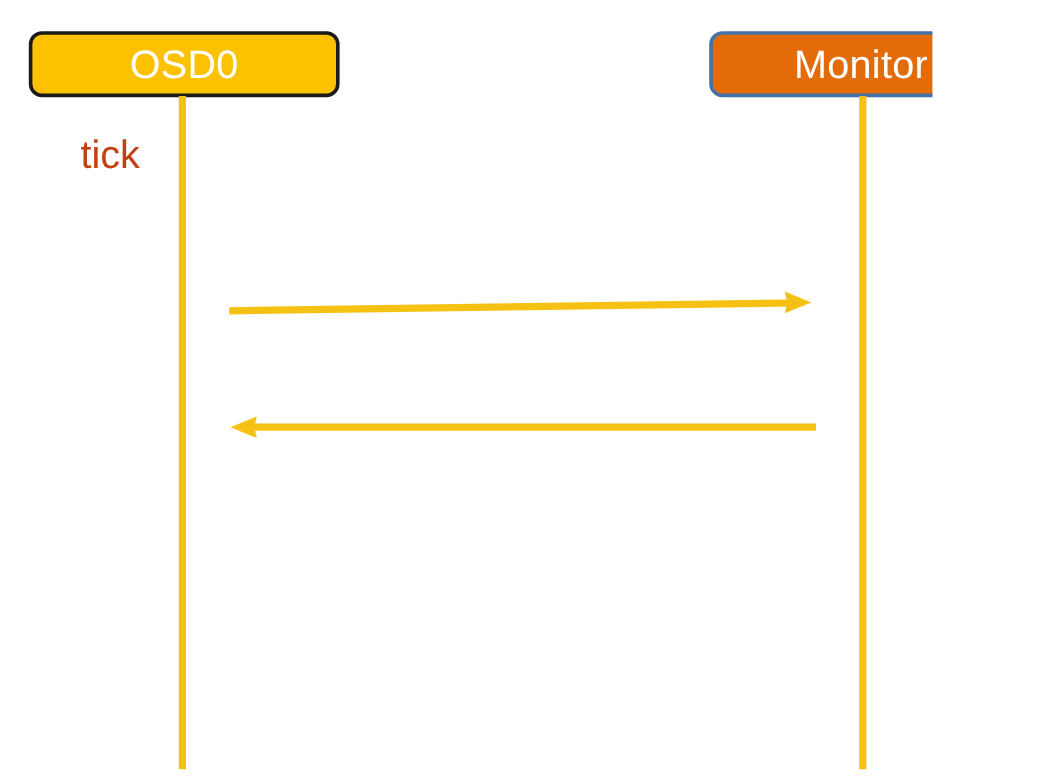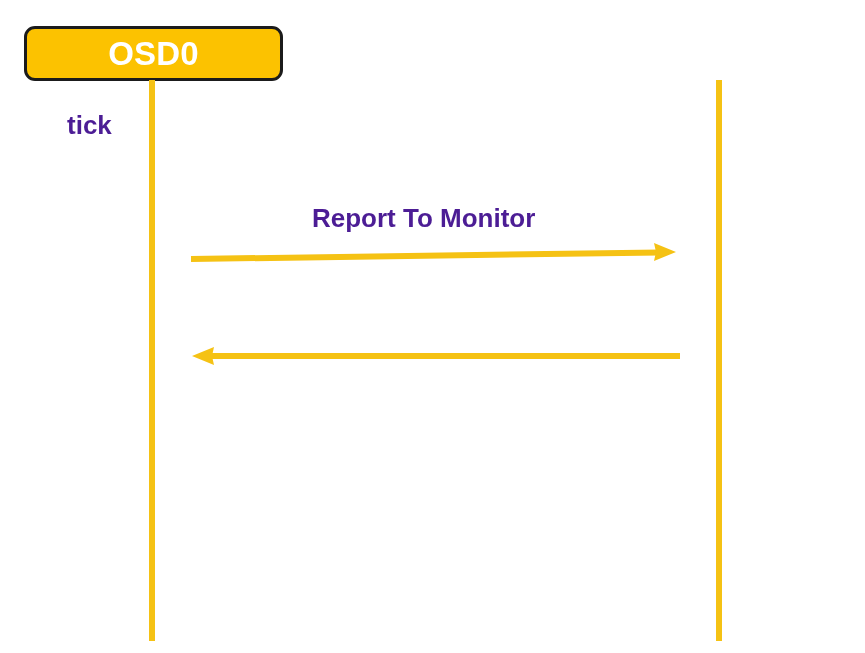--- a/index.html
+++ b/index.html
@@ -9,21 +9,20 @@
   }
   body {
     font-family: "Liberation Sans", sans-serif;
   }
   #canvas {
     position: relative;
     width: 777px;
     height: 653px;
     background: #ffffff;
     overflow: hidden;
-    font-weight: bold;
   }
 
   
   .participant {
     position: absolute;
     display: flex;
     align-items: center;
     justify-content: center;
     box-sizing: border-box;
     border-radius: 11px;
@@ -69,54 +68,56 @@
     left: 0;
     top: 0;
     width: 865px;
     height: 653px;
     pointer-events: none;
   }
 
   
   .label {
     position: absolute;
-    font-size: 26px;
+    font-size: 33px;
     line-height: 1;
-    color: #4c1d95;
+    color: #c2410c;
     white-space: nowrap;
     user-select: none;
   }
   #label-tick               { left: 67px;  top: 112px; }
   #label-report-to-monitor  { left: 312px; top: 205px; }
   #label-report             { left: 314px; top: 379px; }
 </style>
 </head>
 <body>
 
 <div id="canvas">
 
   <div id="participant-osd0" class="participant">
     <span>OSD0</span>
   </div>
 
+  <div id="participant-monitor" class="participant">
+    <span>Monitor</span>
+  </div>
 
   <div id="lifeline-osd0" class="lifeline"></div>
   <div id="lifeline-monitor" class="lifeline"></div>
 
   <svg id="arrow-layer" viewBox="0 0 865 653">
 
     <g>
       <line x1="191" y1="259" x2="660" y2="252.5" stroke="#F5C214" stroke-width="6" stroke-linecap="butt"></line>
       <polygon points="676,252 654,243 656,252 654,261" fill="#F5C214"></polygon>
     </g>
 
     <g>
       <line x1="680" y1="356" x2="208" y2="356" stroke="#F5C214" stroke-width="6" stroke-linecap="butt"></line>
       <polygon points="192,356 214,347 212,356 214,365" fill="#F5C214"></polygon>
     </g>
   </svg>
 
   <div id="label-tick" class="label">tick</div>
 
-  <div id="label-report-to-monitor" class="label">Report To Monitor</div>
 
 
 </div>
 
 </body></html>

